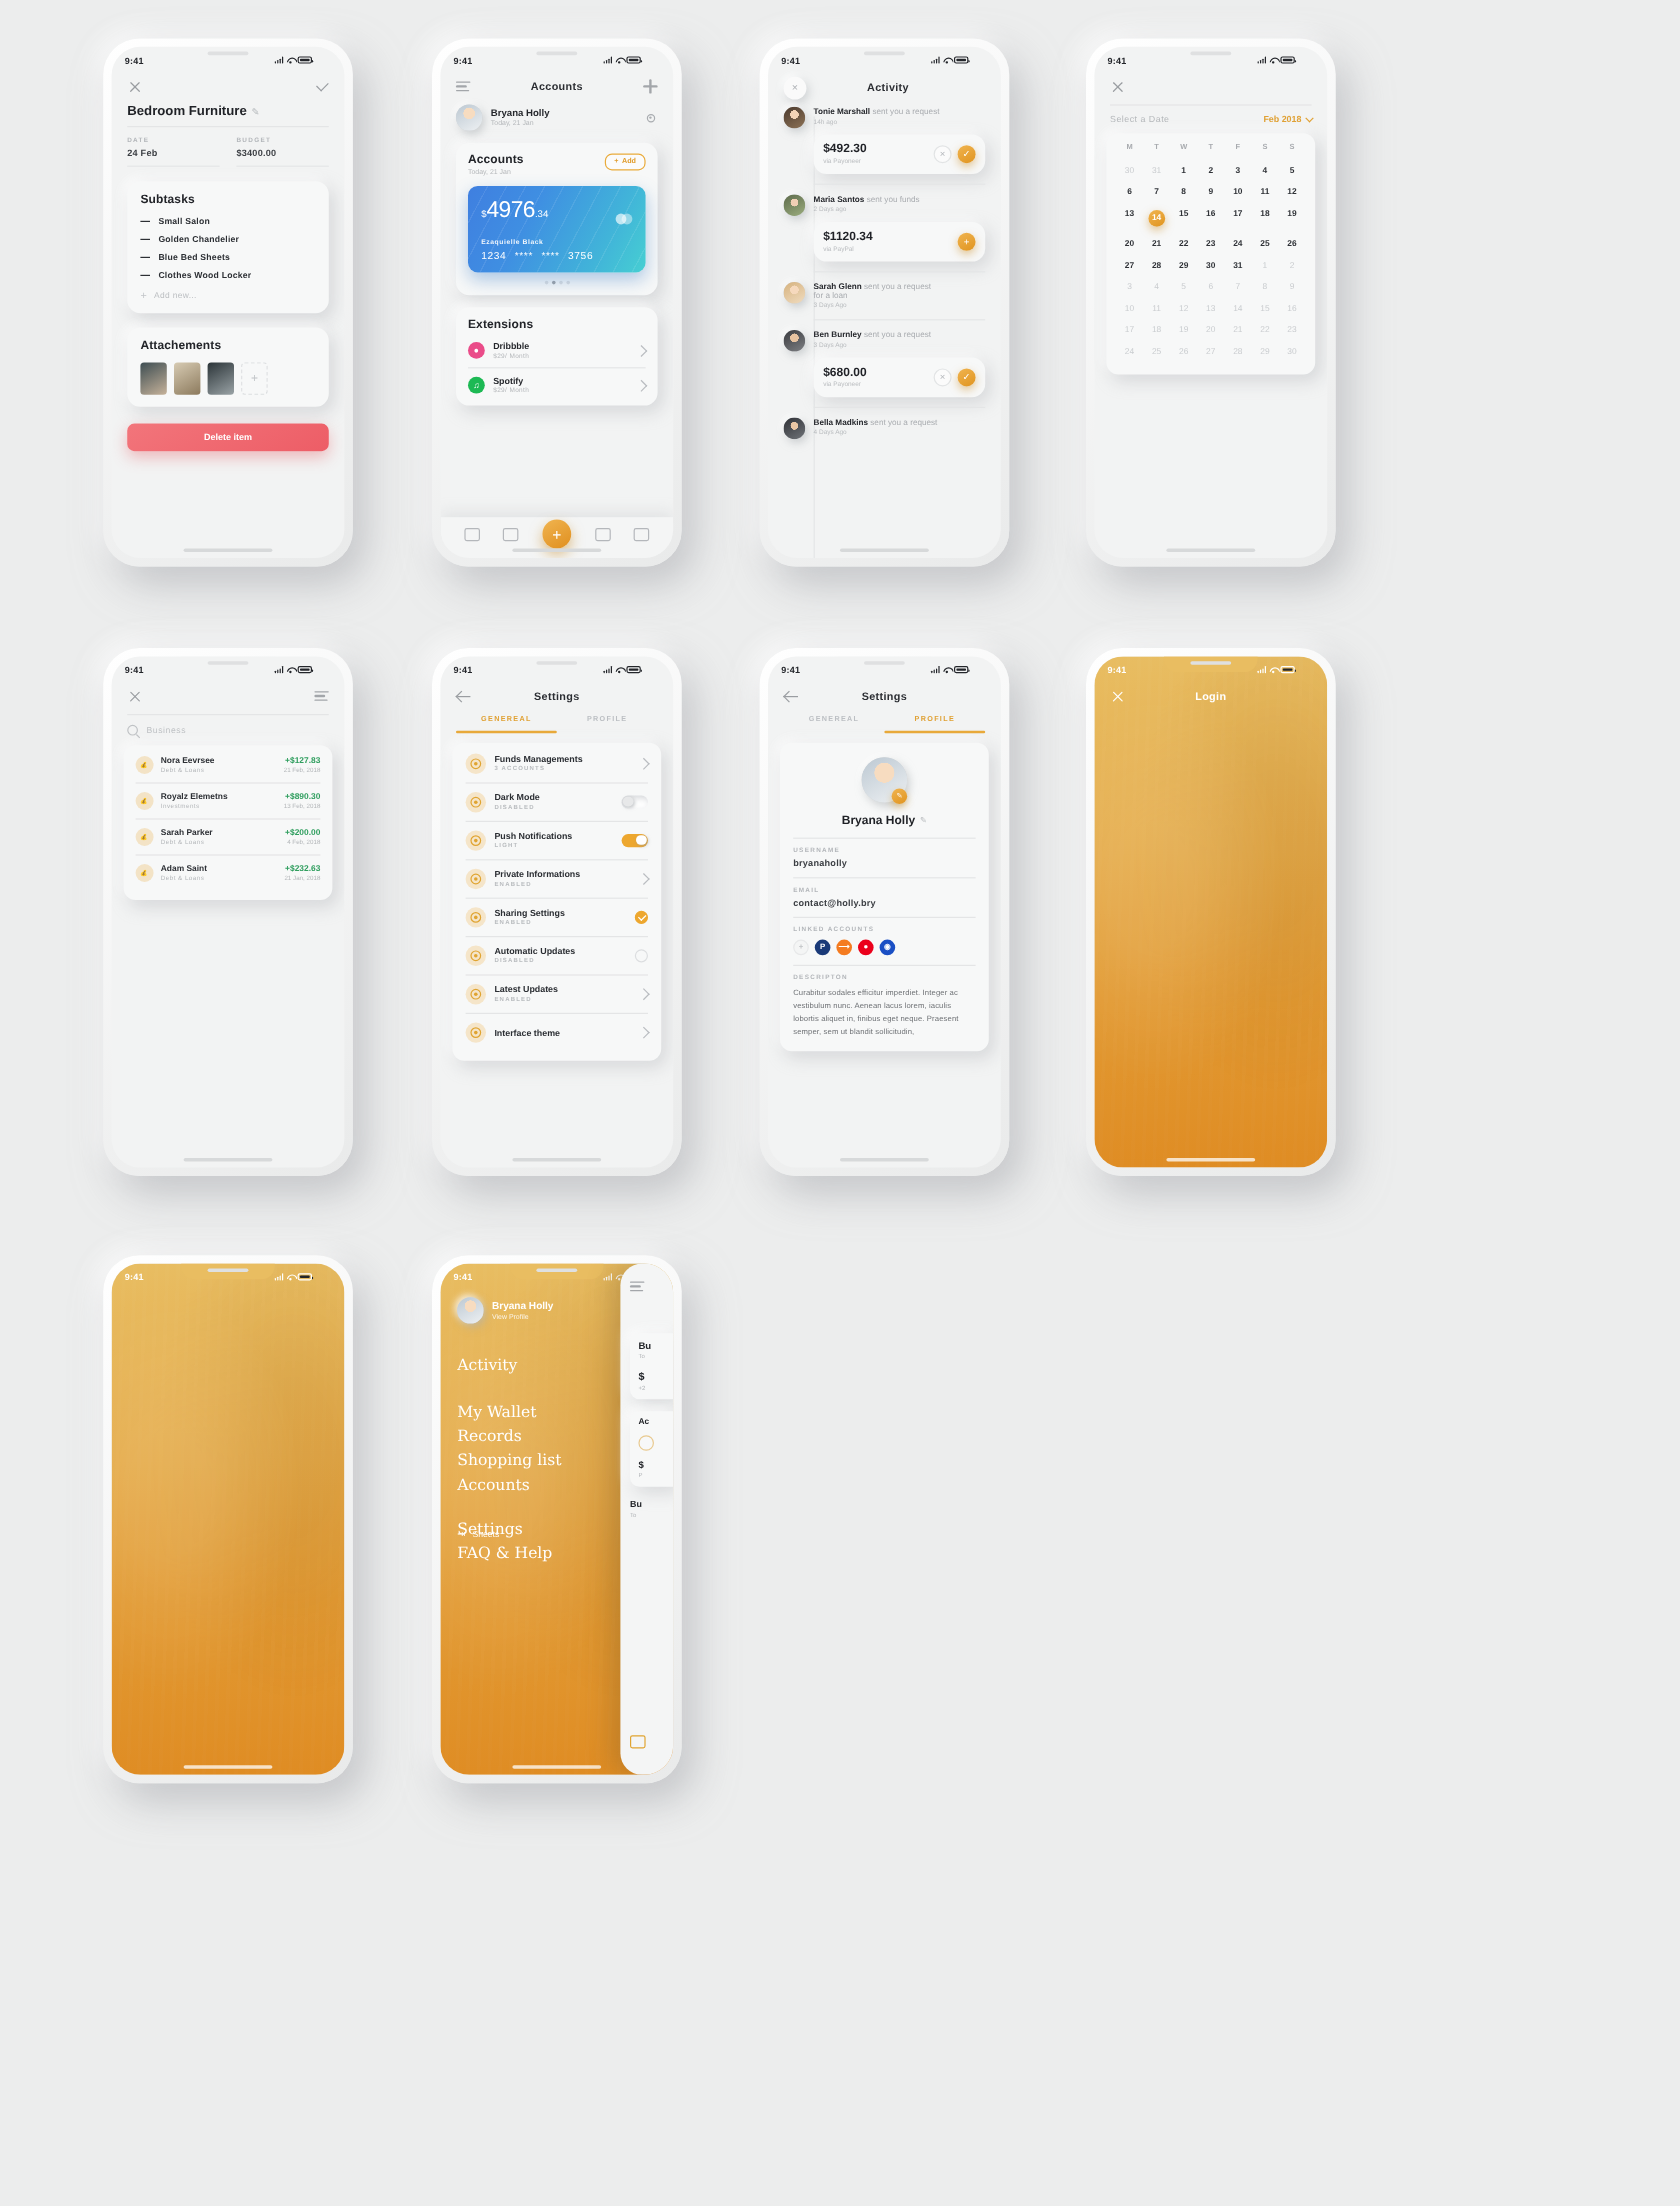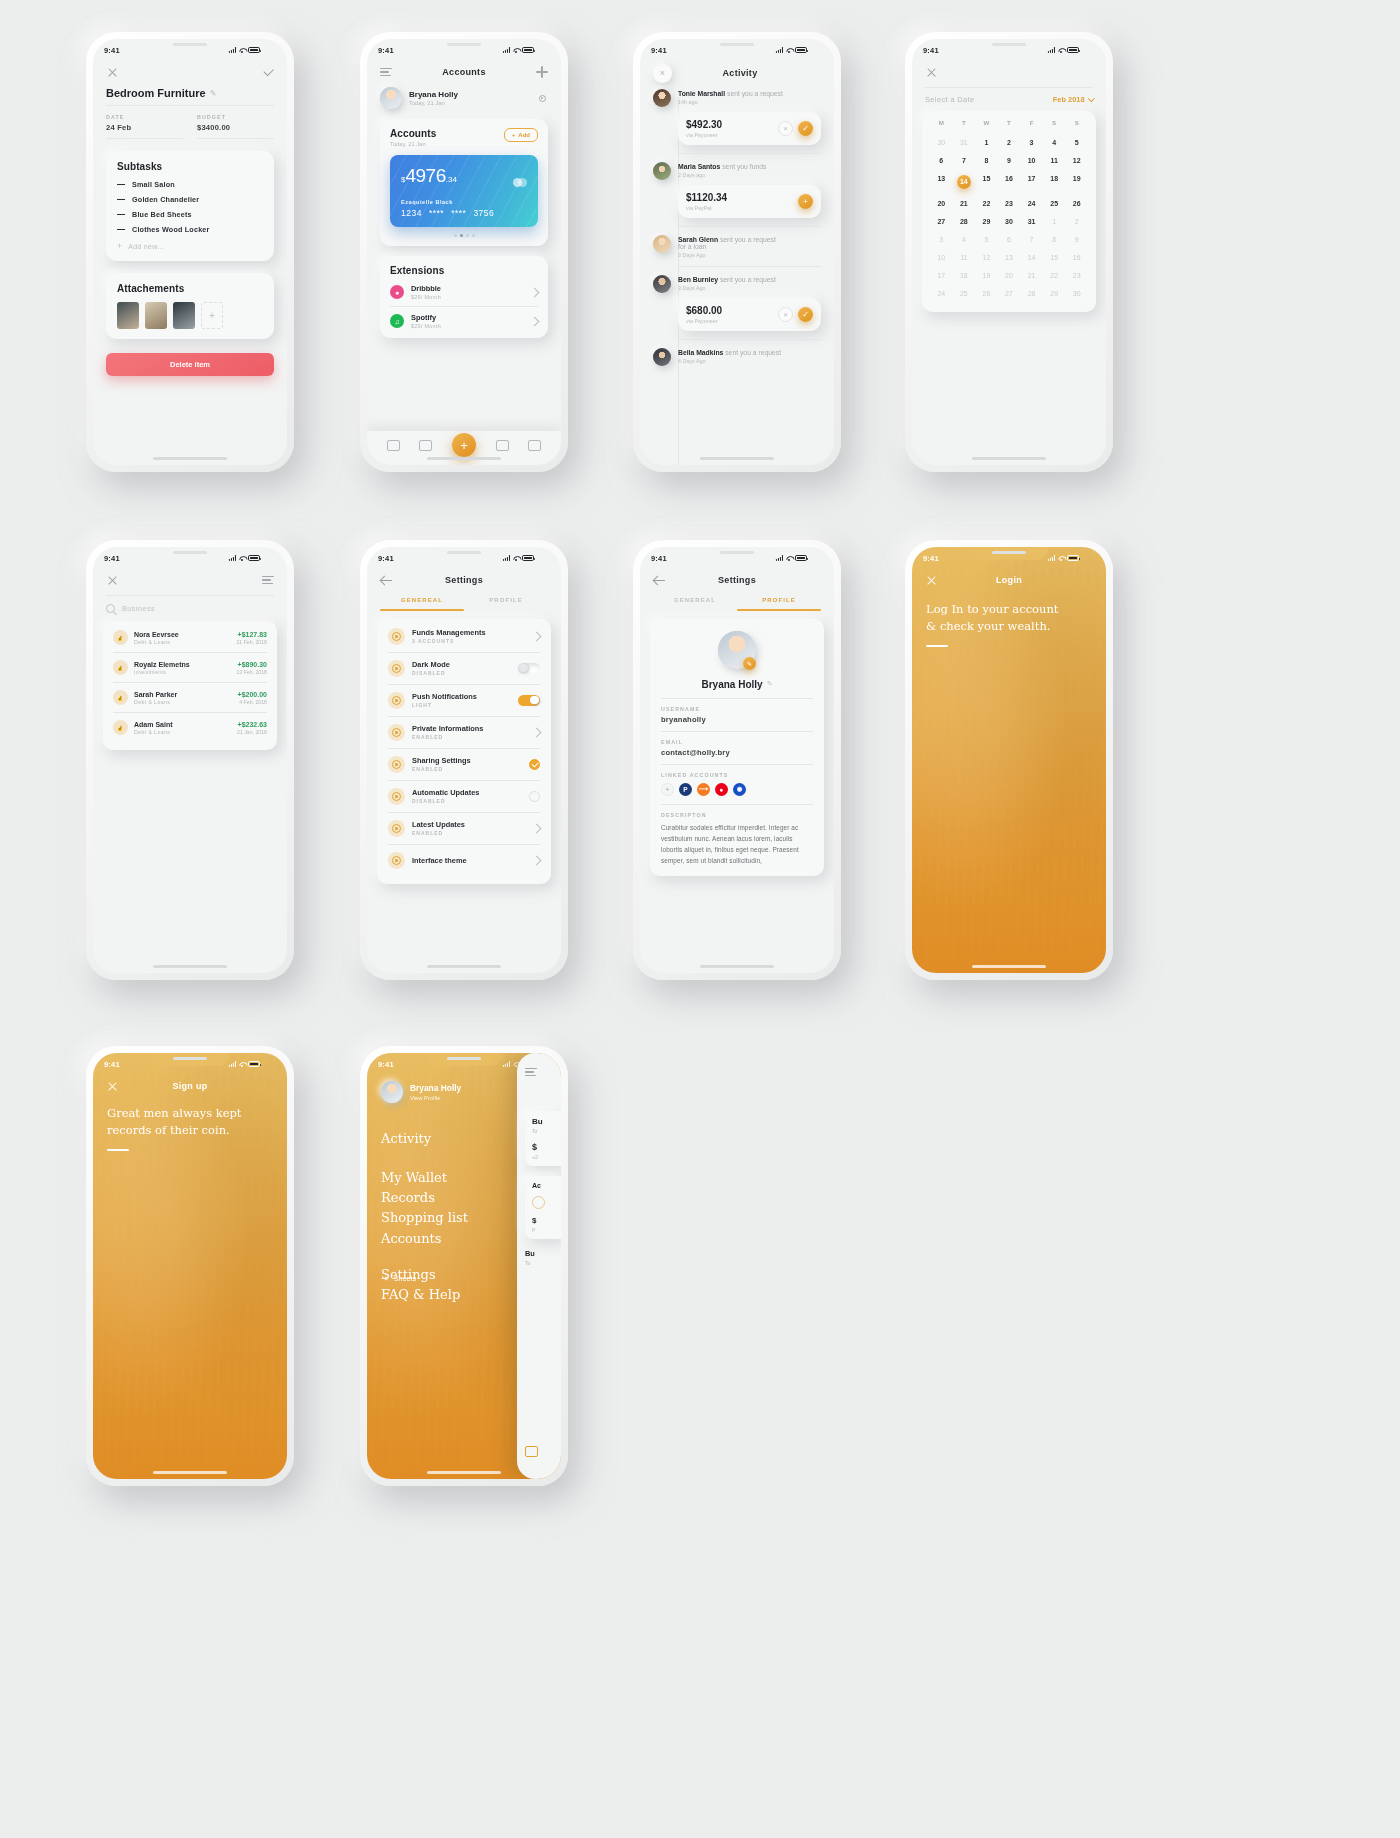--- a/index.html
+++ b/index.html
@@ -928,25 +928,20 @@
           <span class="wifi" style="filter:brightness(0) invert(1);"></span>
           <span class="batt" style="border-color:#fff;"></span>
         </span>
       </div>
       <div class="body o-content">
         <div class="navrow">
           <div class="icon-x" style="filter:brightness(3);"></div>
           <div class="nav-title" style="color:#fff;">Login</div>
           <div style="width:13px"></div>
         </div>
-        <div style="padding:10px 14px 0;">
-          <div class="serif" style="font-size:11.5px;color:#fff;line-height:1.5;">Log In to your account</div>
-          <div class="serif" style="font-size:11.5px;color:#fff;line-height:1.5;">&amp; check your wealth.</div>
-          <div style="width:22px;height:2.5px;background:#fff;margin-top:9px;border-radius:2px;"></div>
-        </div>
 
       </div>
       <div class="homebar light"></div>
     </div>
   </div>
 
   <div class="phone" style="left:86px; top:1046px;">
     <div class="screen">
       <div class="orange"></div>
       <div class="notch" style="background:#e9bd61;"></div>
@@ -956,33 +951,20 @@
           <span class="sig">
               <i style="background:#fff"></i>
               <i style="background:#fff"></i>
               <i style="background:#fff"></i>
               <i style="background:#fff"></i>
             </span>
           <span class="wifi" style="filter:brightness(0) invert(1);"></span>
           <span class="batt" style="border-color:#fff;"></span>
         </span>
       </div>
-      <div class="body o-content">
-        <div class="navrow">
-          <div class="icon-x" style="filter:brightness(3);"></div>
-          <div class="nav-title" style="color:#fff;">Sign up</div>
-          <div style="width:13px"></div>
-        </div>
-        <div style="padding:8px 14px 0;">
-          <div class="serif" style="font-size:11.5px;color:#fff;line-height:1.5;">Great men always kept</div>
-          <div class="serif" style="font-size:11.5px;color:#fff;line-height:1.5;">records of their coin.</div>
-          <div style="width:22px;height:2.5px;background:#fff;margin-top:9px;border-radius:2px;"></div>
-        </div>
-
-      </div>
       <div class="homebar light"></div>
     </div>
   </div>
 
   <div class="phone" style="left:360px; top:1046px;">
     <div class="screen">
       <div class="orange"></div>
       <div class="notch" style="background:#e9bd61;"></div>
       <div class="statusbar" style="color:#fff;">
         <span>9:41</span>

